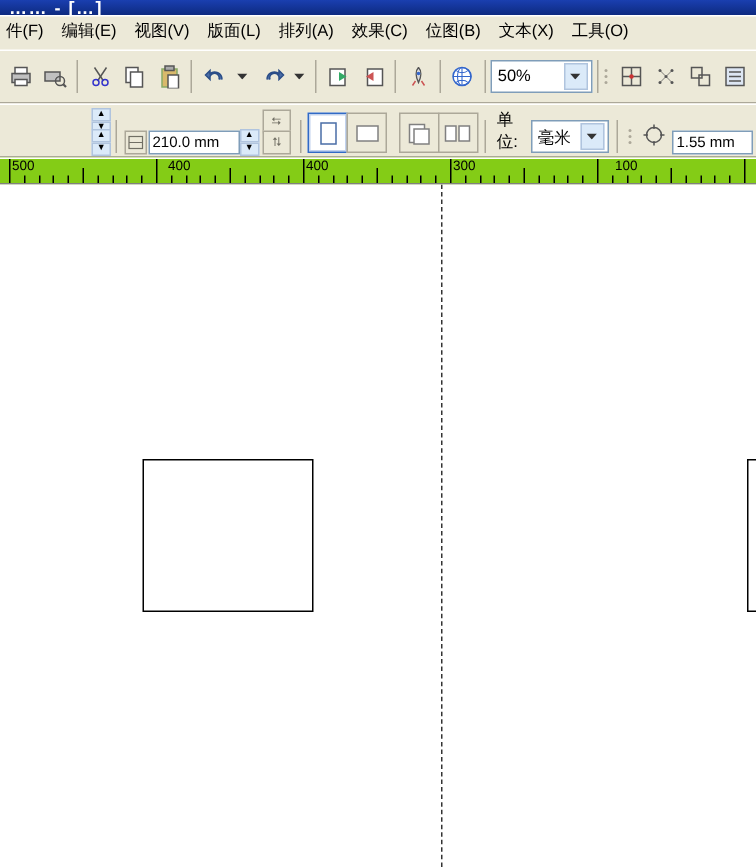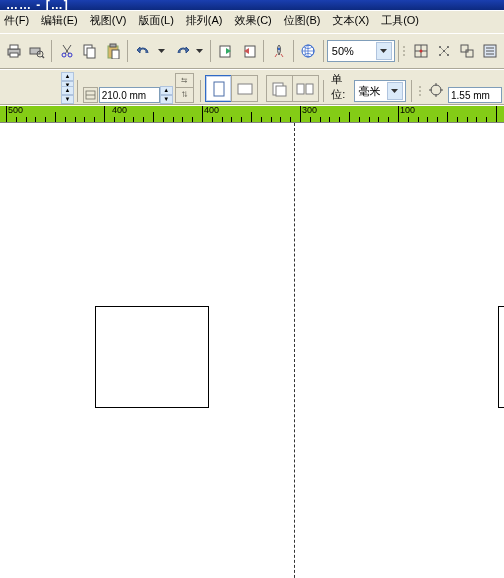--- a/index.html
+++ b/index.html
@@ -343,21 +343,21 @@
     <div class="tickm" style="left: 349px;"></div>
     <div class="ticks" style="left: 309.8px;"></div>
     <div class="ticks" style="left: 319.6px;"></div>
     <div class="ticks" style="left: 329.4px;"></div>
     <div class="ticks" style="left: 339.2px;"></div>
     <div class="ticks" style="left: 358.8px;"></div>
     <div class="ticks" style="left: 368.6px;"></div>
     <div class="ticks" style="left: 378.4px;"></div>
     <div class="ticks" style="left: 388.2px;"></div>
     <div class="tick" style="left: 398px;"></div>
-    <div class="lbl" style="left: 400px;">100</div>
+    <div class="lbl" style="left: 400px; padding-left: 10px;">100</div>
     <div class="tickm" style="left: 447px;"></div>
     <div class="ticks" style="left: 407.8px;"></div>
     <div class="ticks" style="left: 417.6px;"></div>
     <div class="ticks" style="left: 427.4px;"></div>
     <div class="ticks" style="left: 437.2px;"></div>
     <div class="ticks" style="left: 456.8px;"></div>
     <div class="ticks" style="left: 466.6px;"></div>
     <div class="ticks" style="left: 476.4px;"></div>
     <div class="ticks" style="left: 486.2px;"></div>
     <div class="tick" style="left: 496px;"></div>

